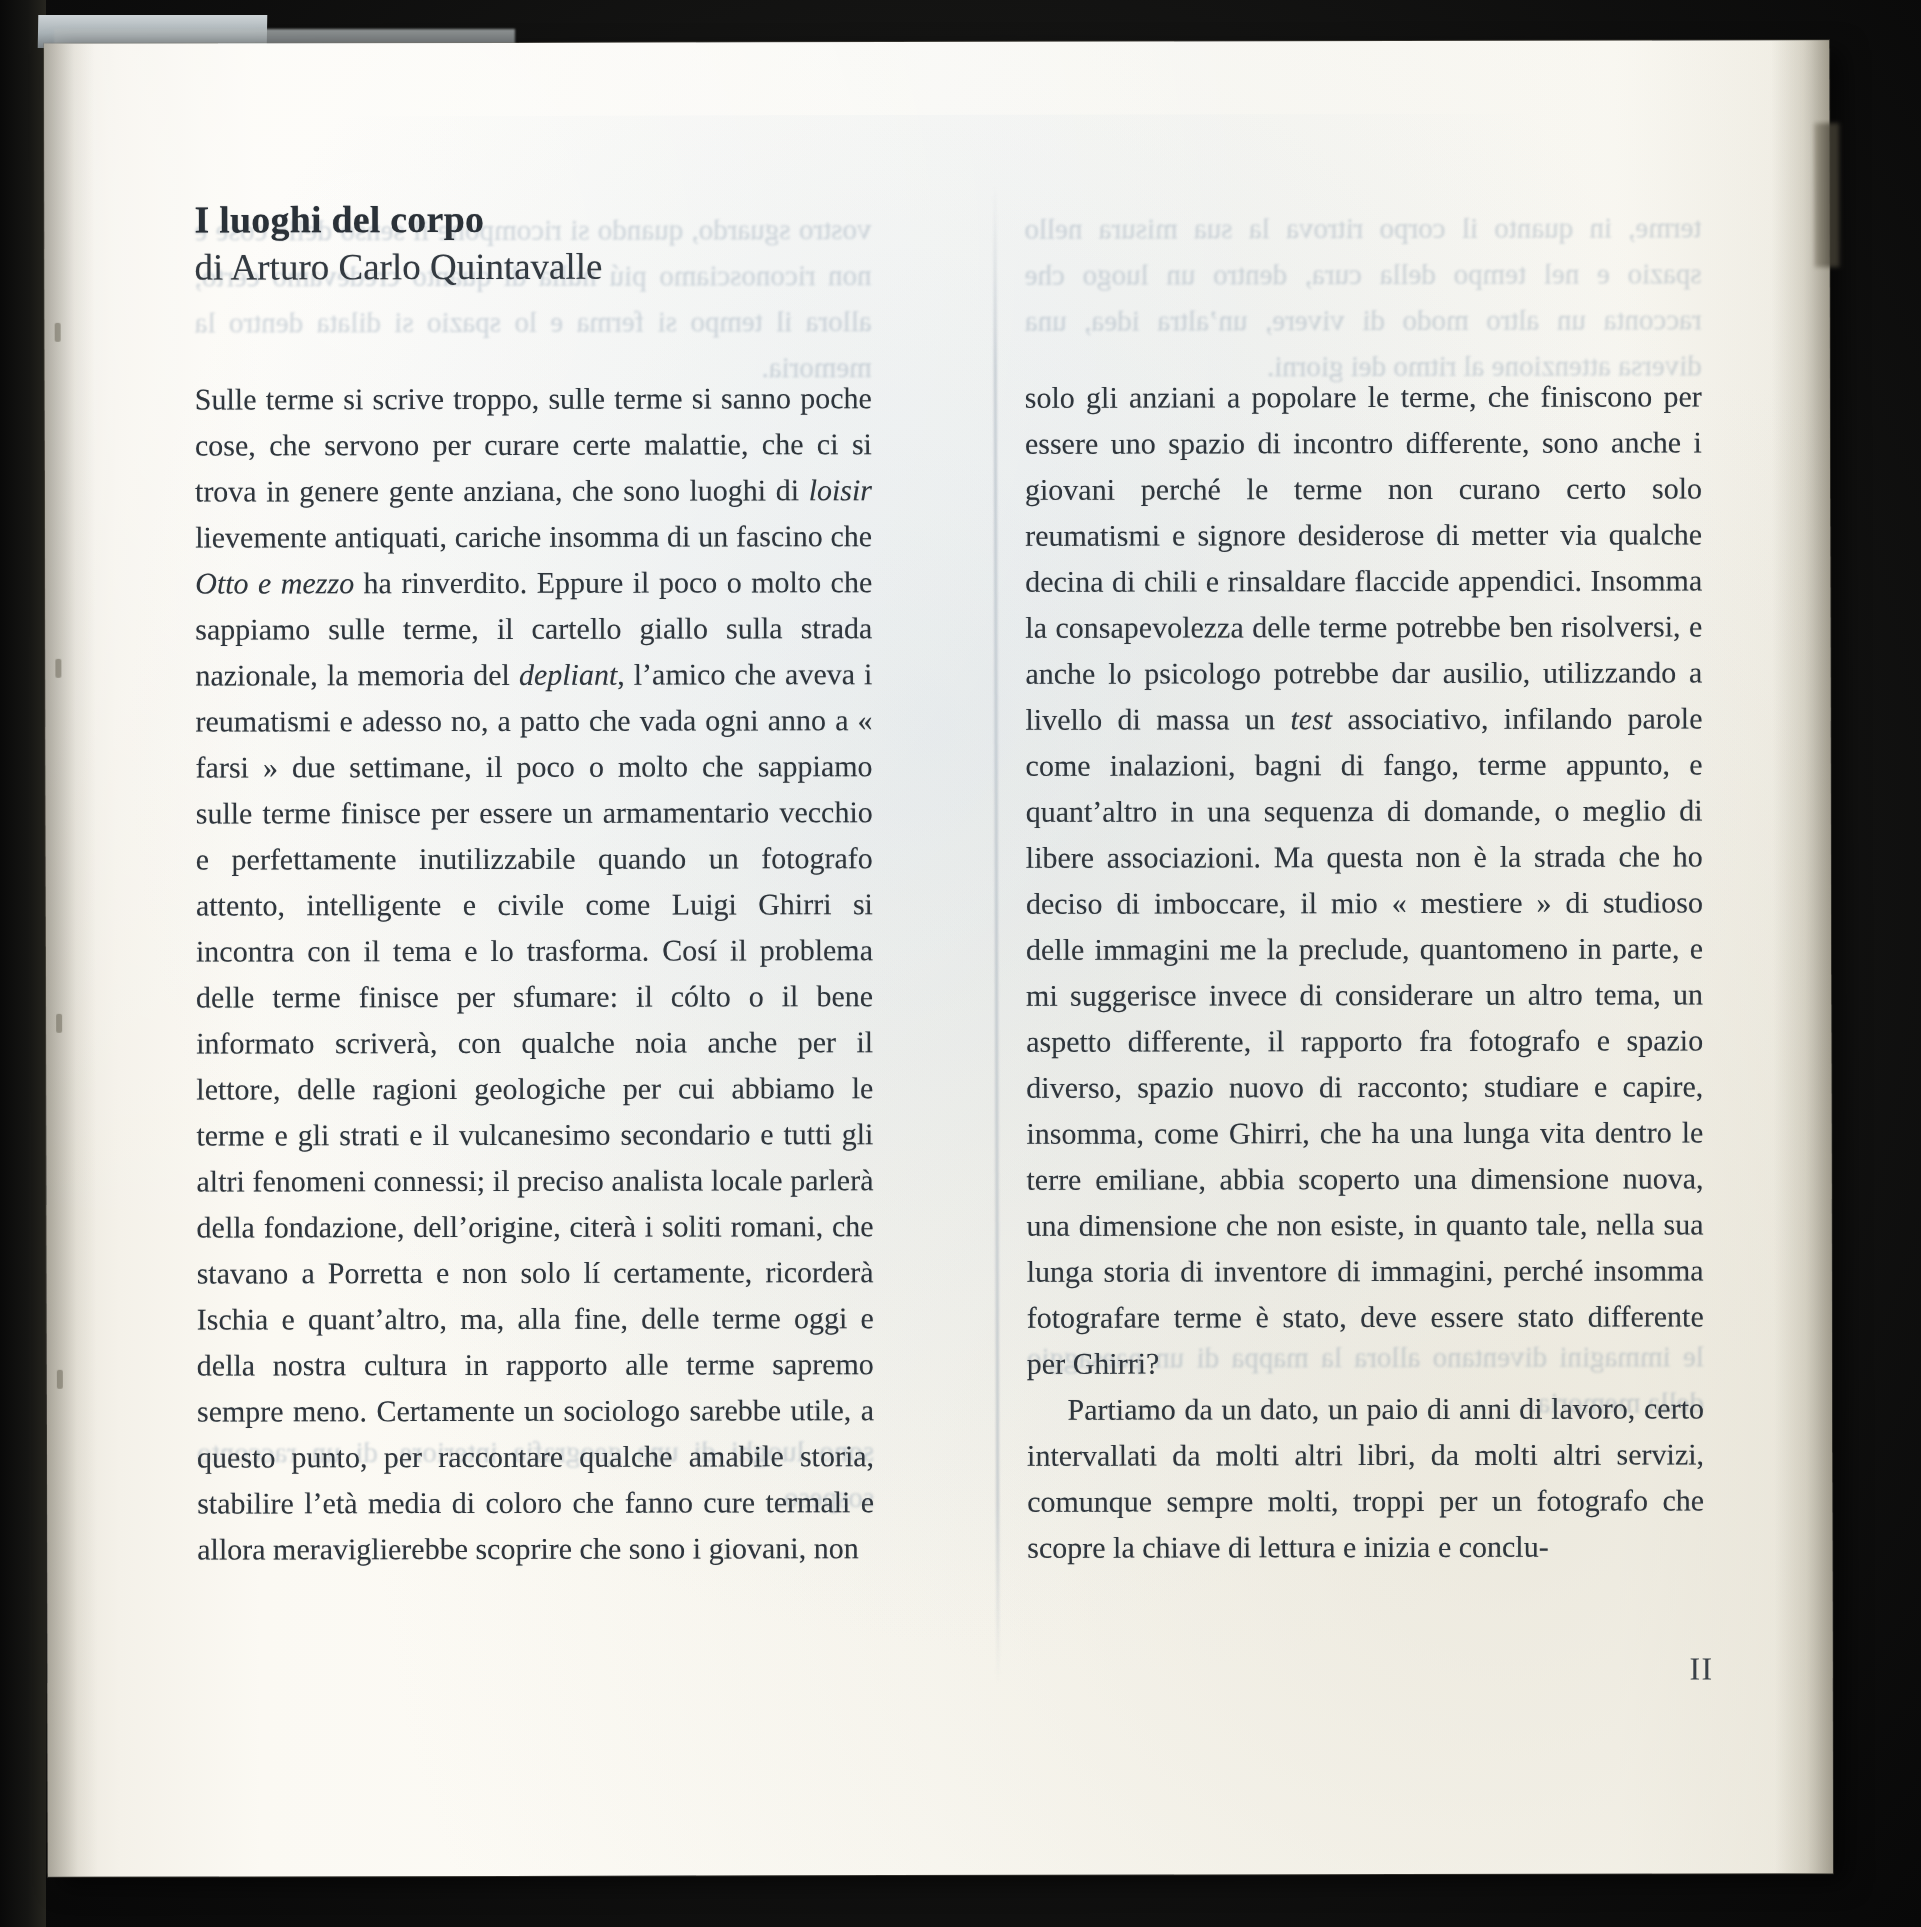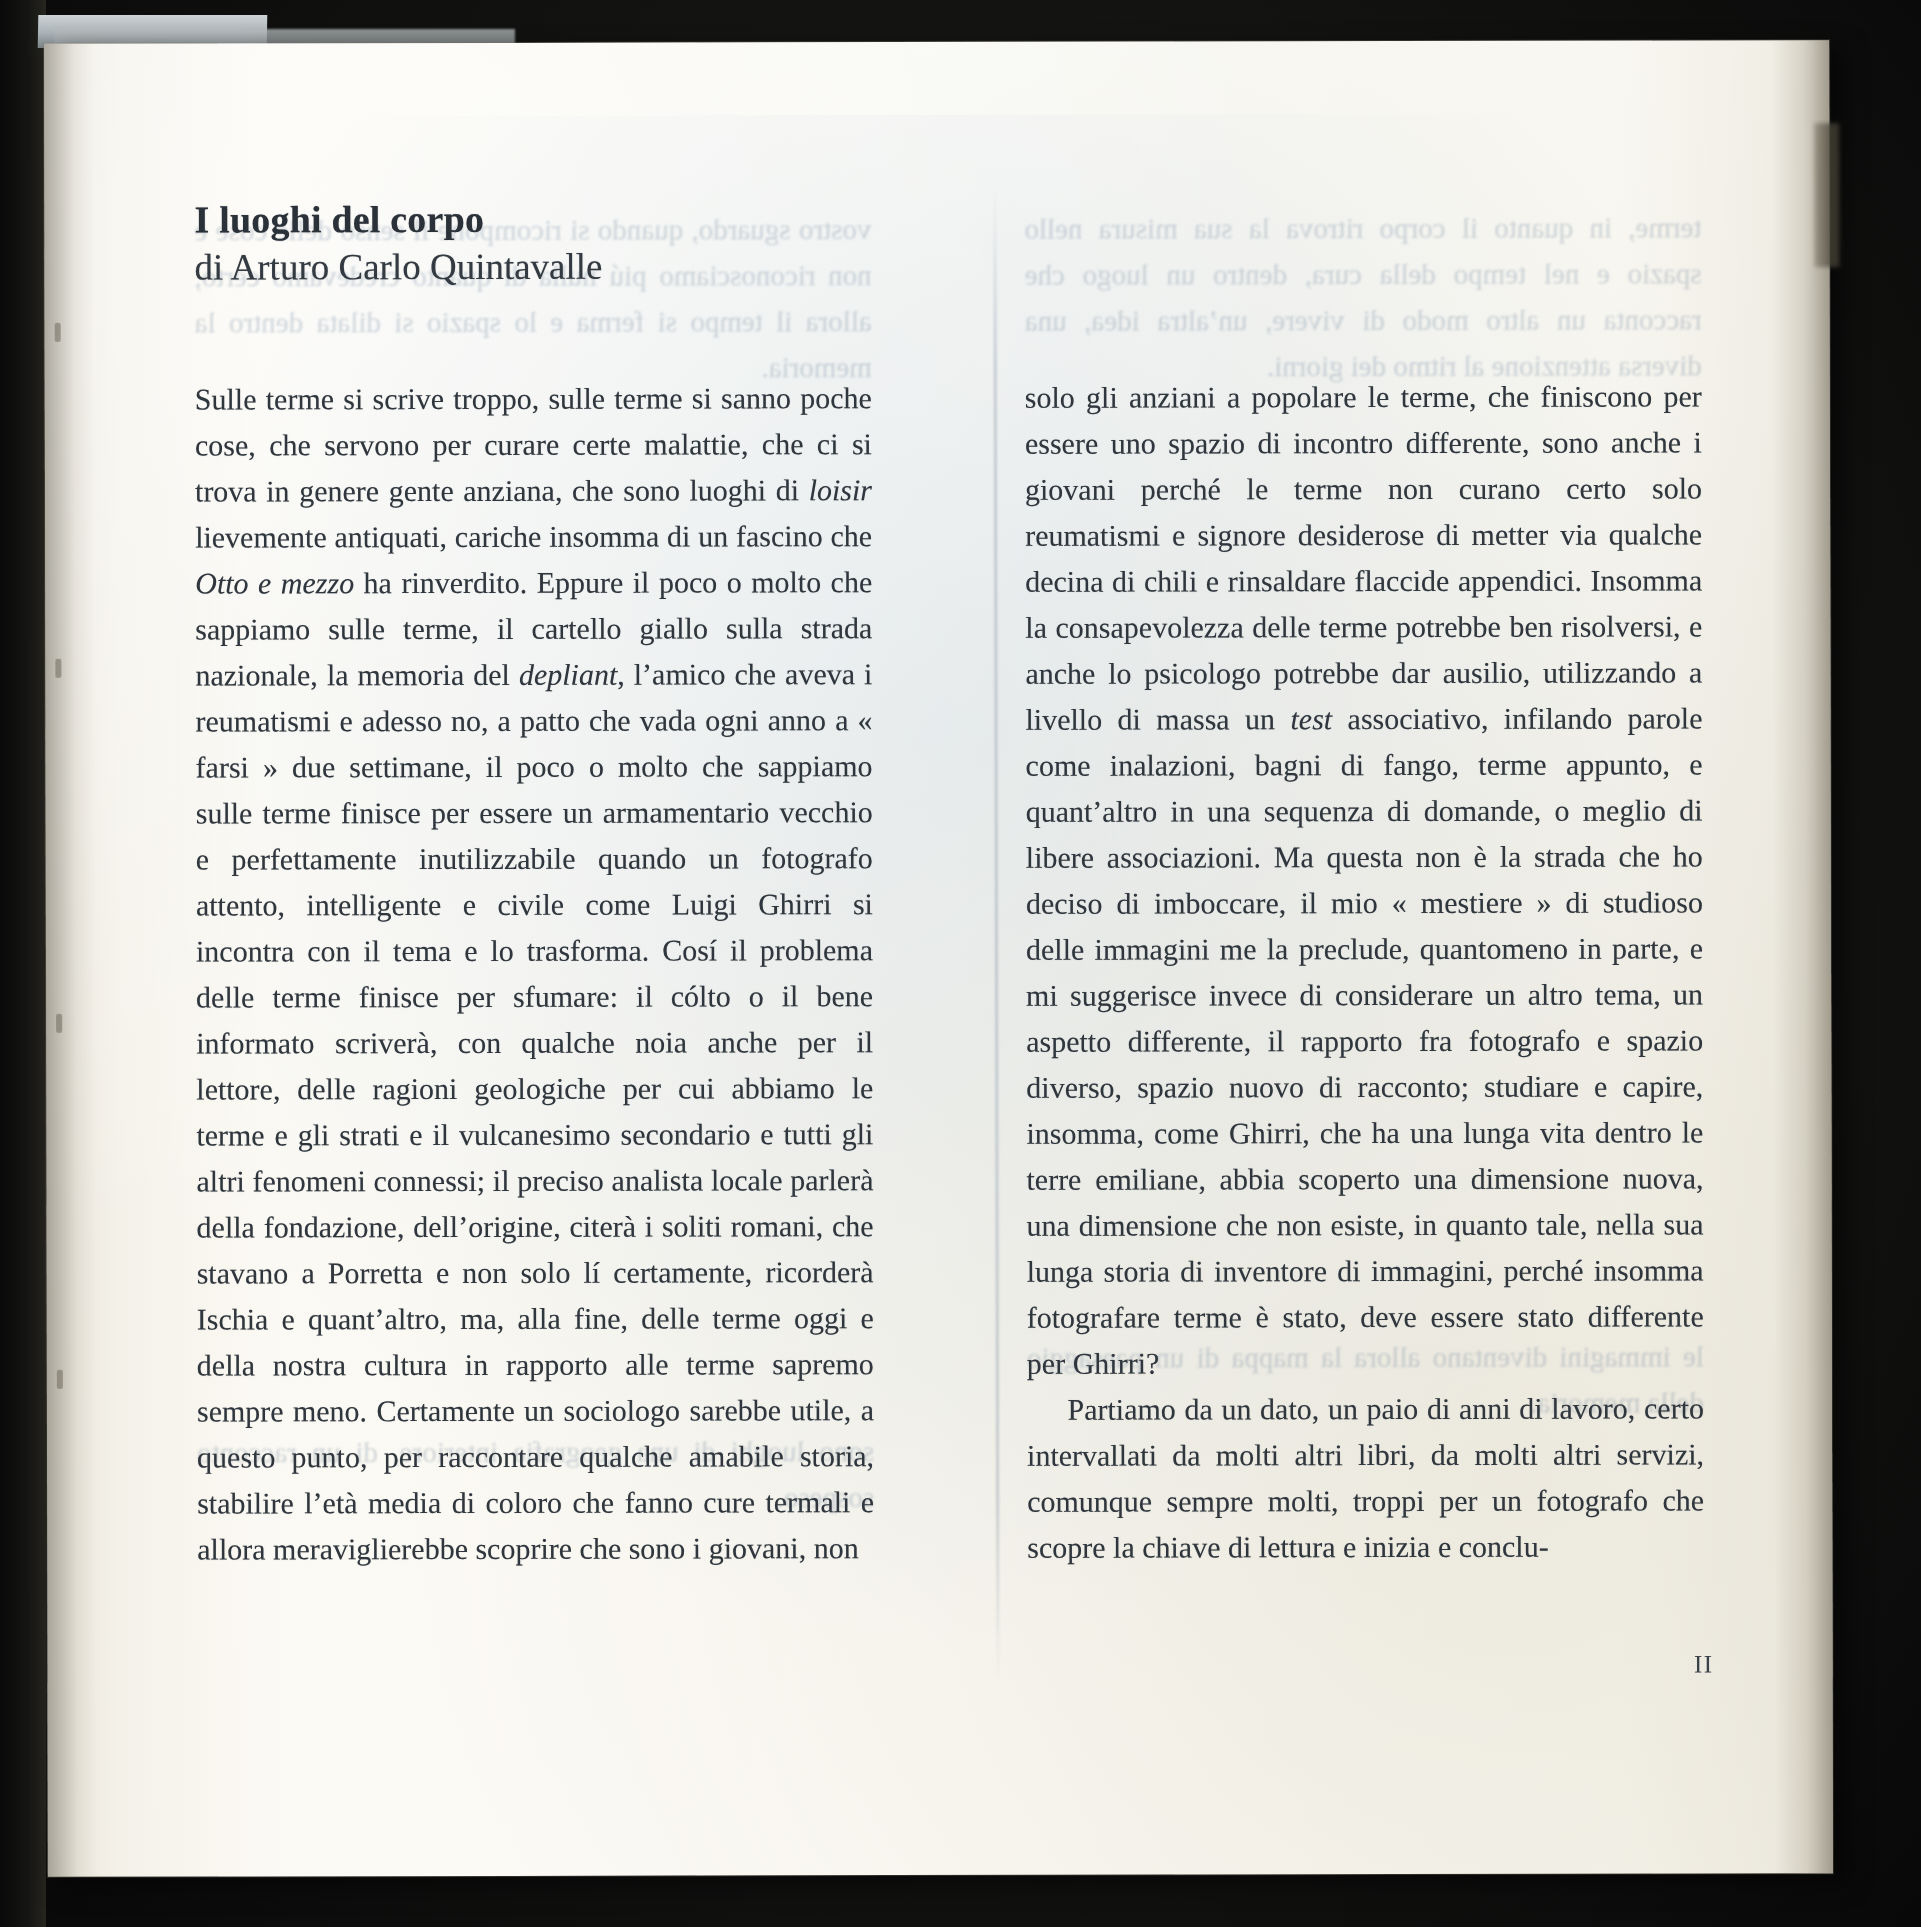--- a/index.html
+++ b/index.html
@@ -214,21 +214,21 @@
   }
   .st-left  { left: 54px;  top: 58px;  }
   .st-right { left: 884px; top: 58px;  }
   .st-left-b  { left: 54px;  top: 1280px; }
   .st-right-b { left: 884px; top: 1187px; }
 
   .folio {
     position: absolute;
     right: 54px;
     top: 1504px;
-    font-size: 25px;
+    font-size: 32px;
     letter-spacing: 1.4px;
     color: #3a4148;
     z-index: 4;
   }
 
   
   .column-seam {
     position: absolute;
     left: 853px;
     top: 38px;

